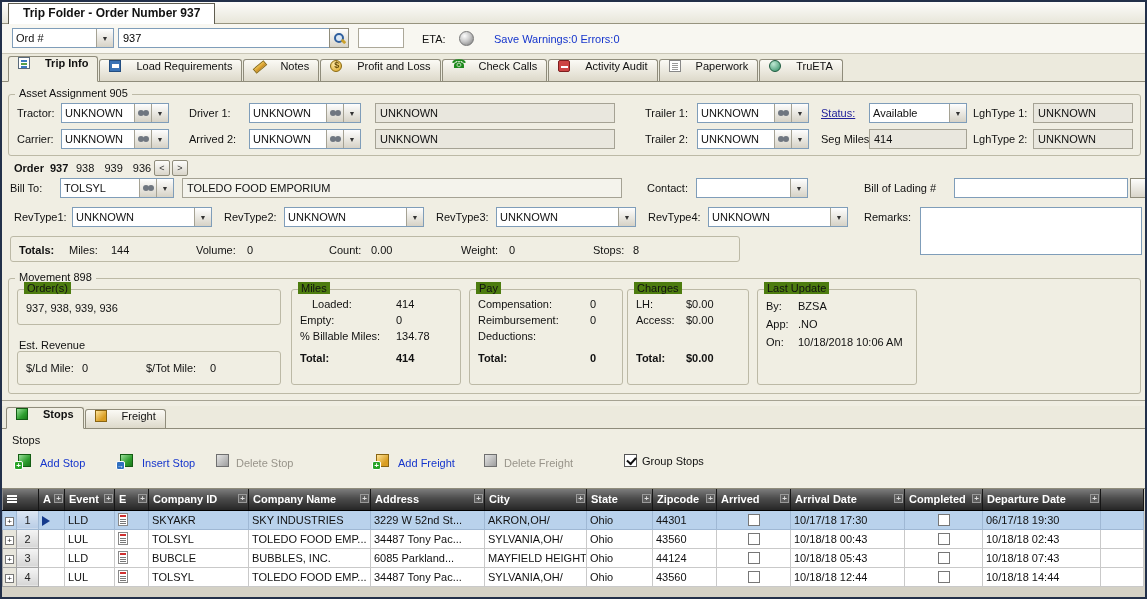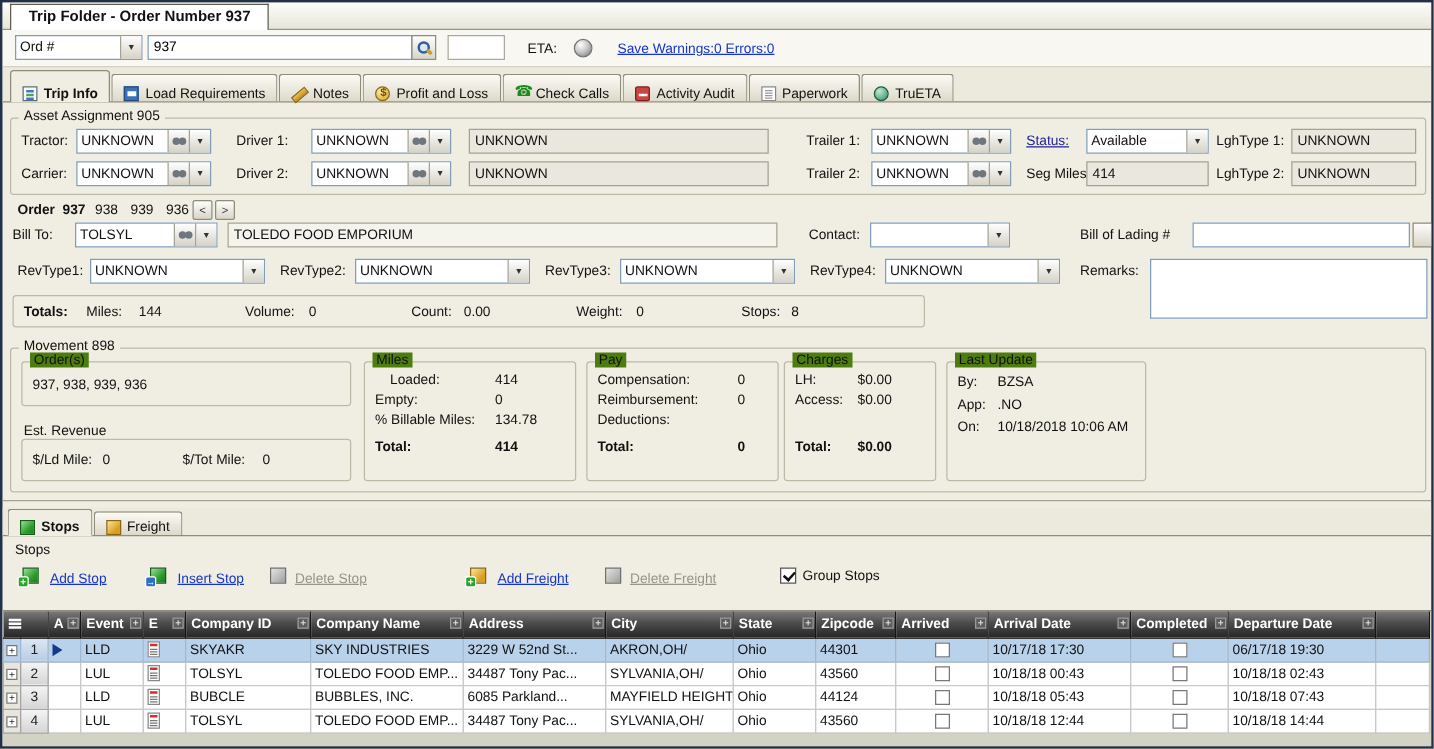--- a/index.html
+++ b/index.html
@@ -15,35 +15,35 @@
   .lbl{position:absolute;white-space:nowrap;height:20px;line-height:20px}
   .bold{font-weight:bold}
   .fld{position:absolute;height:20px;background:#fff;border:1px solid #7f9db9;padding:0 4px;line-height:18px;white-space:nowrap;overflow:hidden}
   .fldro{position:absolute;height:20px;background:#e9e7de;border:1px solid #a5a294;padding:0 4px;line-height:18px;white-space:nowrap;overflow:hidden}
   .tbinput{position:absolute;height:20px;background:#fff;border:1px solid #7f9db9;padding:0 4px;font:inherit}
   .btnsq{position:absolute;width:20px;height:20px;background:linear-gradient(#fefefe,#d8d4c8);border:1px solid #8f8c7b;display:flex;align-items:center;justify-content:center}
   .mag{width:11px;height:11px;position:relative;display:inline-block}
   .mag::before{content:"";position:absolute;left:0;top:0;width:6px;height:6px;border:2px solid #2f5f9e;border-radius:50%;background:#dce8f5}
   .mag::after{content:"";position:absolute;left:7px;top:7px;width:5px;height:3px;background:#caa02a;transform:rotate(45deg);border-radius:1px}
   .sphere{position:absolute;width:15px;height:15px;border-radius:50%;border:1px solid #777;background:radial-gradient(circle at 35% 30%,#fdfdfd,#c9c9c9 45%,#8a8a8a 85%)}
-  .linktext{position:absolute;color:#1535cc;text-decoration:underline;white-space:nowrap;line-height:14px;cursor:pointer}
+  .linktext{position:absolute;color:#1535cc;white-space:nowrap;line-height:14px;cursor:pointer}
   .linktext.disabled{color:#98948a}
 
   
   .combo{position:absolute;height:20px;background:#fff;border:1px solid #7f9db9;display:flex;align-items:stretch}
   .combo .val{flex:1;padding:0 3px;line-height:18px;overflow:hidden;white-space:nowrap}
   .btn3d{width:17px;display:flex;align-items:center;justify-content:center;background:linear-gradient(#fefefe,#d6d2c6);border-left:1px solid #a5a294;flex:0 0 auto}
   .arrowbtn::after{content:"▼";font-size:7px;color:#333}
   .binoc{width:11px;height:6px;position:relative;display:inline-block}
   .binoc::before,.binoc::after{content:"";position:absolute;top:0;width:6px;height:6px;border-radius:50%;background:#6f7680}
   .binoc::before{left:0}.binoc::after{left:5px}
 
   
   .tabstrip{position:absolute;left:0;top:52px;width:100%;height:28px;display:flex;align-items:flex-end;padding-left:6px;border-bottom:1px solid #8f8c7b;background:#eceadd}
-  .tab{display:flex;align-items:flex-end;gap:5px;height:22px;padding:0 9px;margin-right:1px;border:1px solid #8f8c7b;border-bottom:none;border-radius:3px 3px 0 0;background:linear-gradient(#fbfaf5,#ddd9ca);white-space:nowrap;cursor:default}
+  .tab{display:flex;align-items:flex-start;gap:15px;height:22px;padding:0 9px;margin-right:1px;border:1px solid #8f8c7b;border-bottom:none;border-radius:3px 3px 0 0;background:linear-gradient(#fbfaf5,#ddd9ca);white-space:nowrap;cursor:default}
   .tab.active{background:#f0eee3;font-weight:bold;height:26px;position:relative;z-index:2;margin-bottom:-1px;border-bottom:1px solid #f0eee3}
   .tabstrip2{position:absolute;left:0;top:404px;width:100%;height:23px;display:flex;align-items:flex-end;padding-left:4px;border-bottom:1px solid #8f8c7b;background:#eceadd}
   .tabstrip2 .tab{height:19px}
   .tabstrip2 .tab.active{height:22px}
 
   
   .ti{width:12px;height:12px;position:relative;display:inline-block;flex:0 0 auto}
   .ti-tripinfo{background:#fff;border:1px solid #5a6a7a}
   .ti-tripinfo::before{content:"";position:absolute;left:2px;top:2px;width:6px;height:2px;background:#3a7ac0;box-shadow:0 3px 0 #58a04a,0 6px 0 #3a7ac0}
   .ti-loadreq{background:#3a72b5;border:1px solid #234d80}
@@ -211,21 +211,21 @@
     <div class="fldro" style="left:1024px;top:8px;width:100px"><span>UNKNOWN</span></div>
 
     <span class="lbl" style="left:8px;top:34px">Carrier:</span>
     <div class="combo" style="left:52px;top:34px;width:108px">
       <span class="val">UNKNOWN</span>
       <span class="btn3d">
           <span class="binoc"></span>
         </span>
       <span class="btn3d arrowbtn"></span>
     </div>
-    <span class="lbl" style="left:180px;top:34px">Driver 2:</span>
+    <span class="lbl" style="left:180px;top:34px">Arrived 2:</span>
     <div class="combo" style="left:240px;top:34px;width:112px">
       <span class="val">UNKNOWN</span>
       <span class="btn3d">
           <span class="binoc"></span>
         </span>
       <span class="btn3d arrowbtn"></span>
     </div>
     <div class="fldro" style="left:366px;top:34px;width:240px"><span>UNKNOWN</span></div>
     <span class="lbl" style="left:636px;top:34px">Trailer 2:</span>
     <div class="combo" style="left:688px;top:34px;width:112px">

